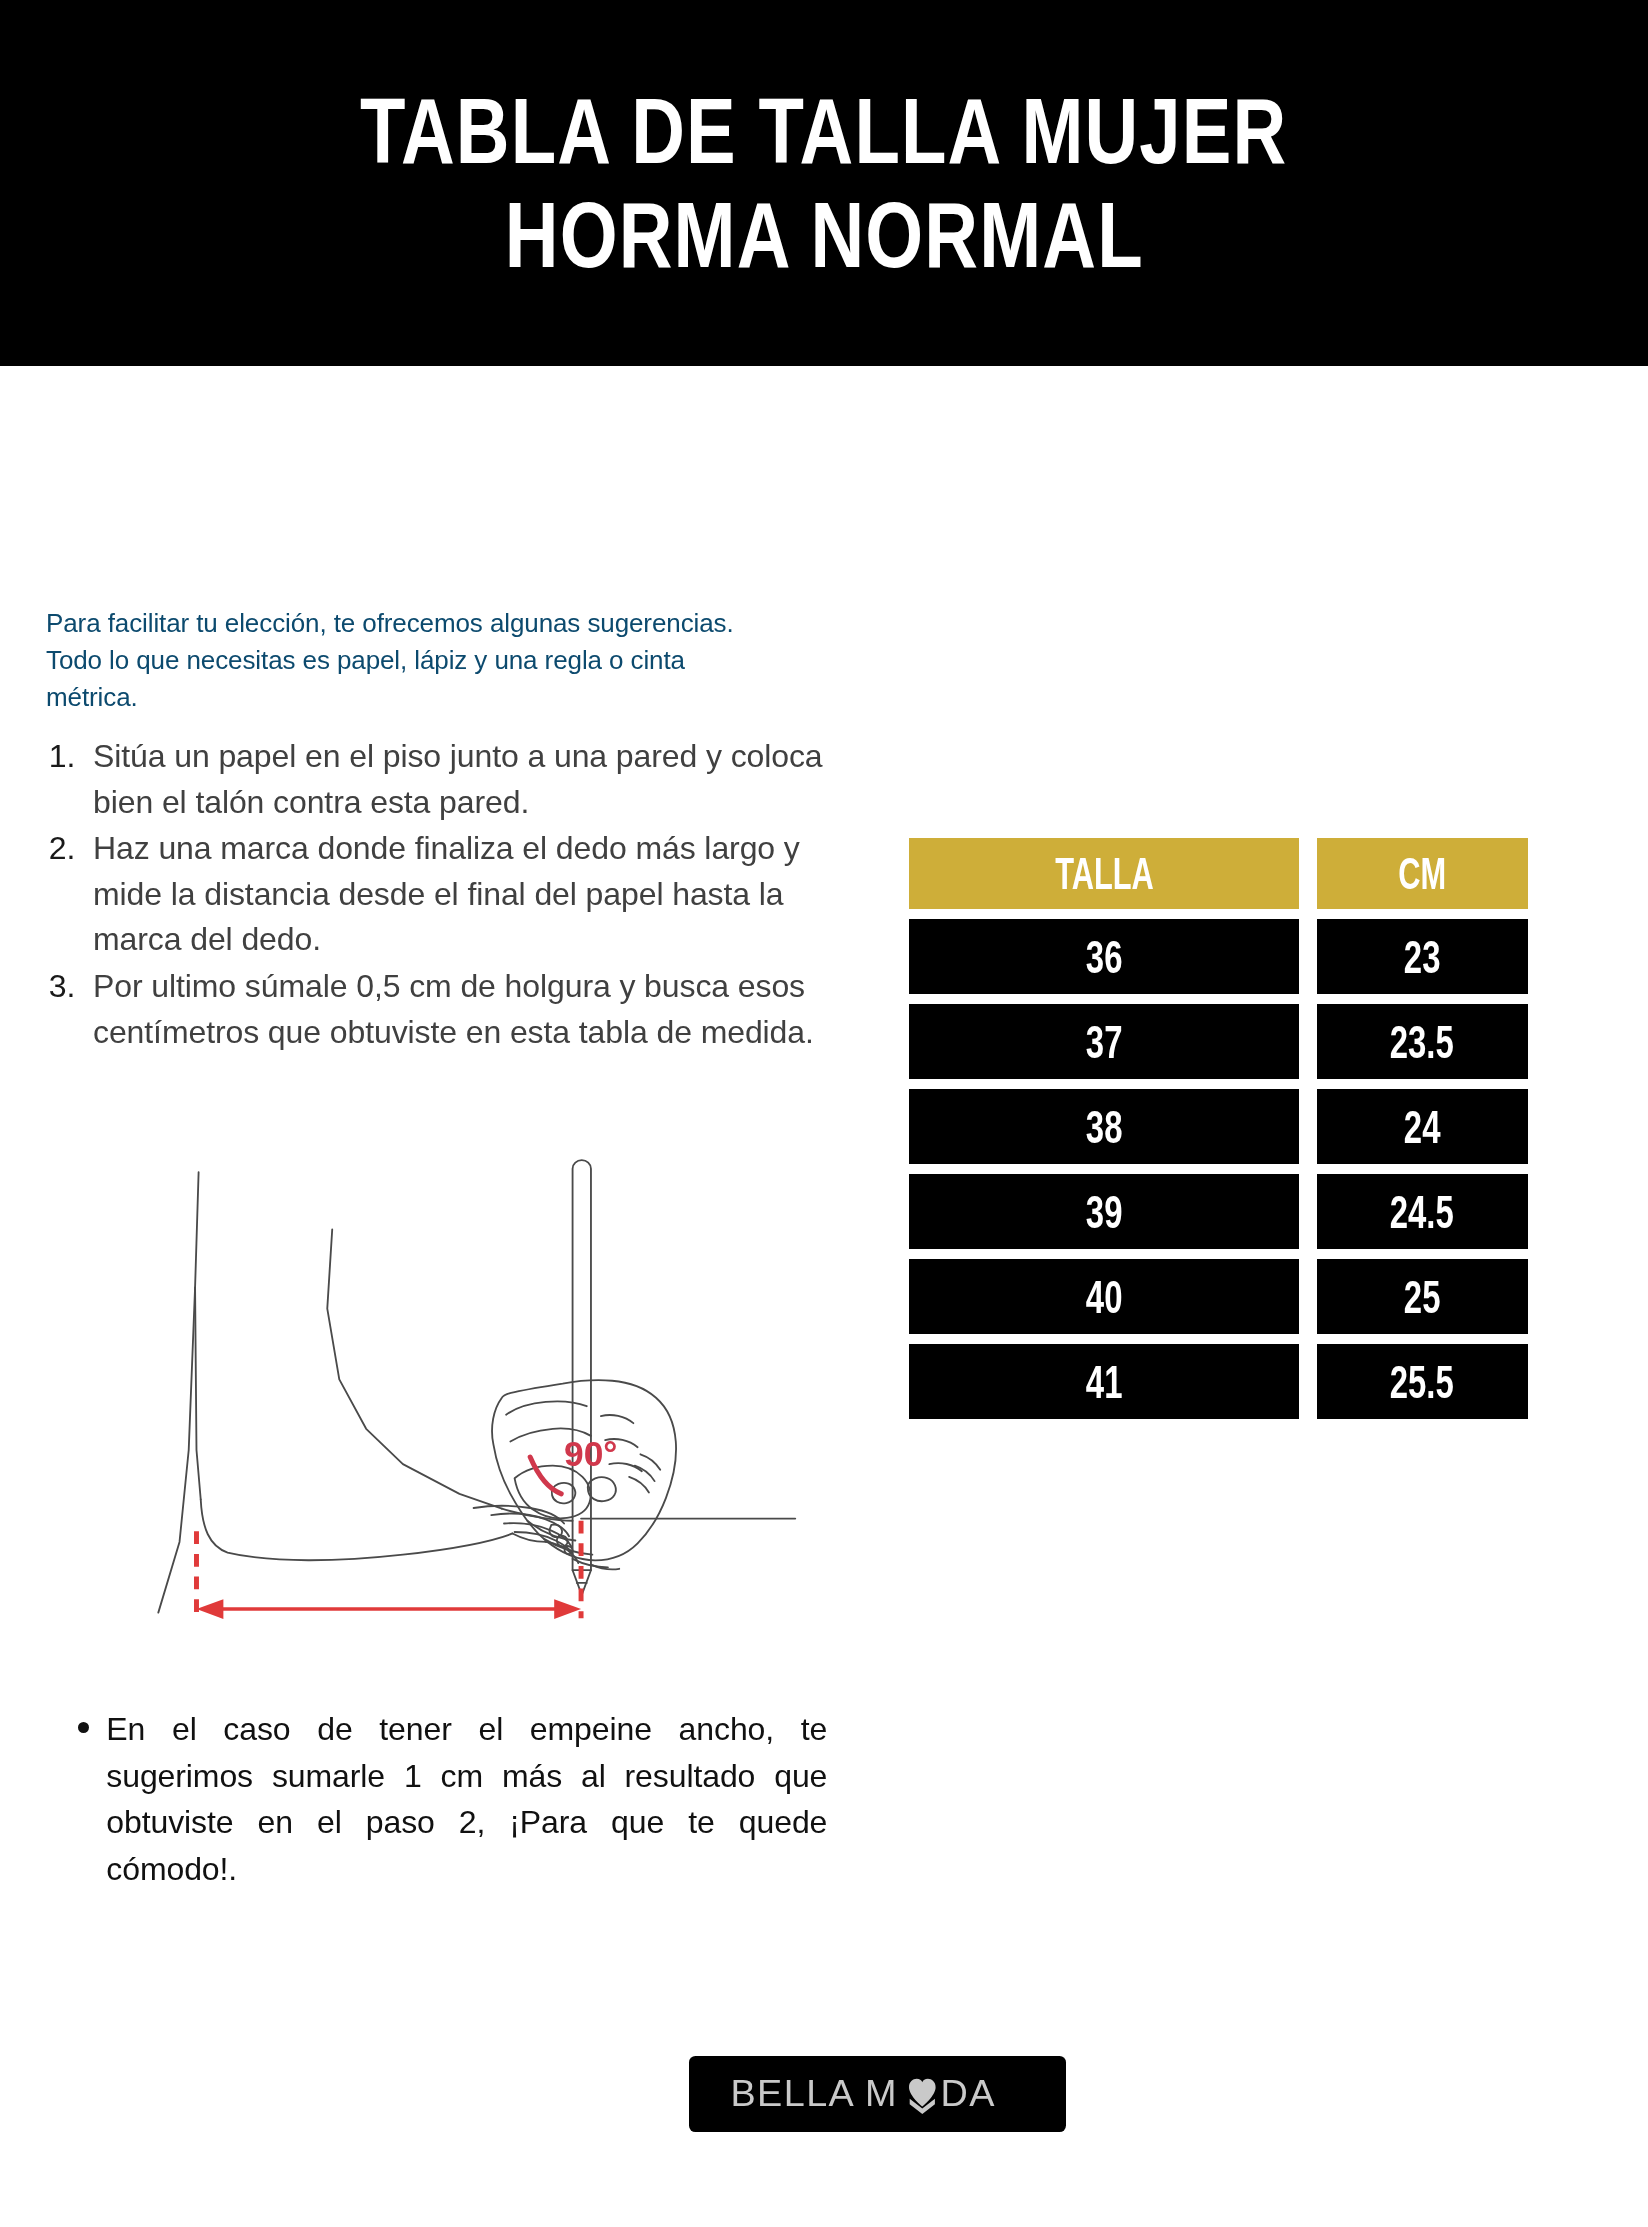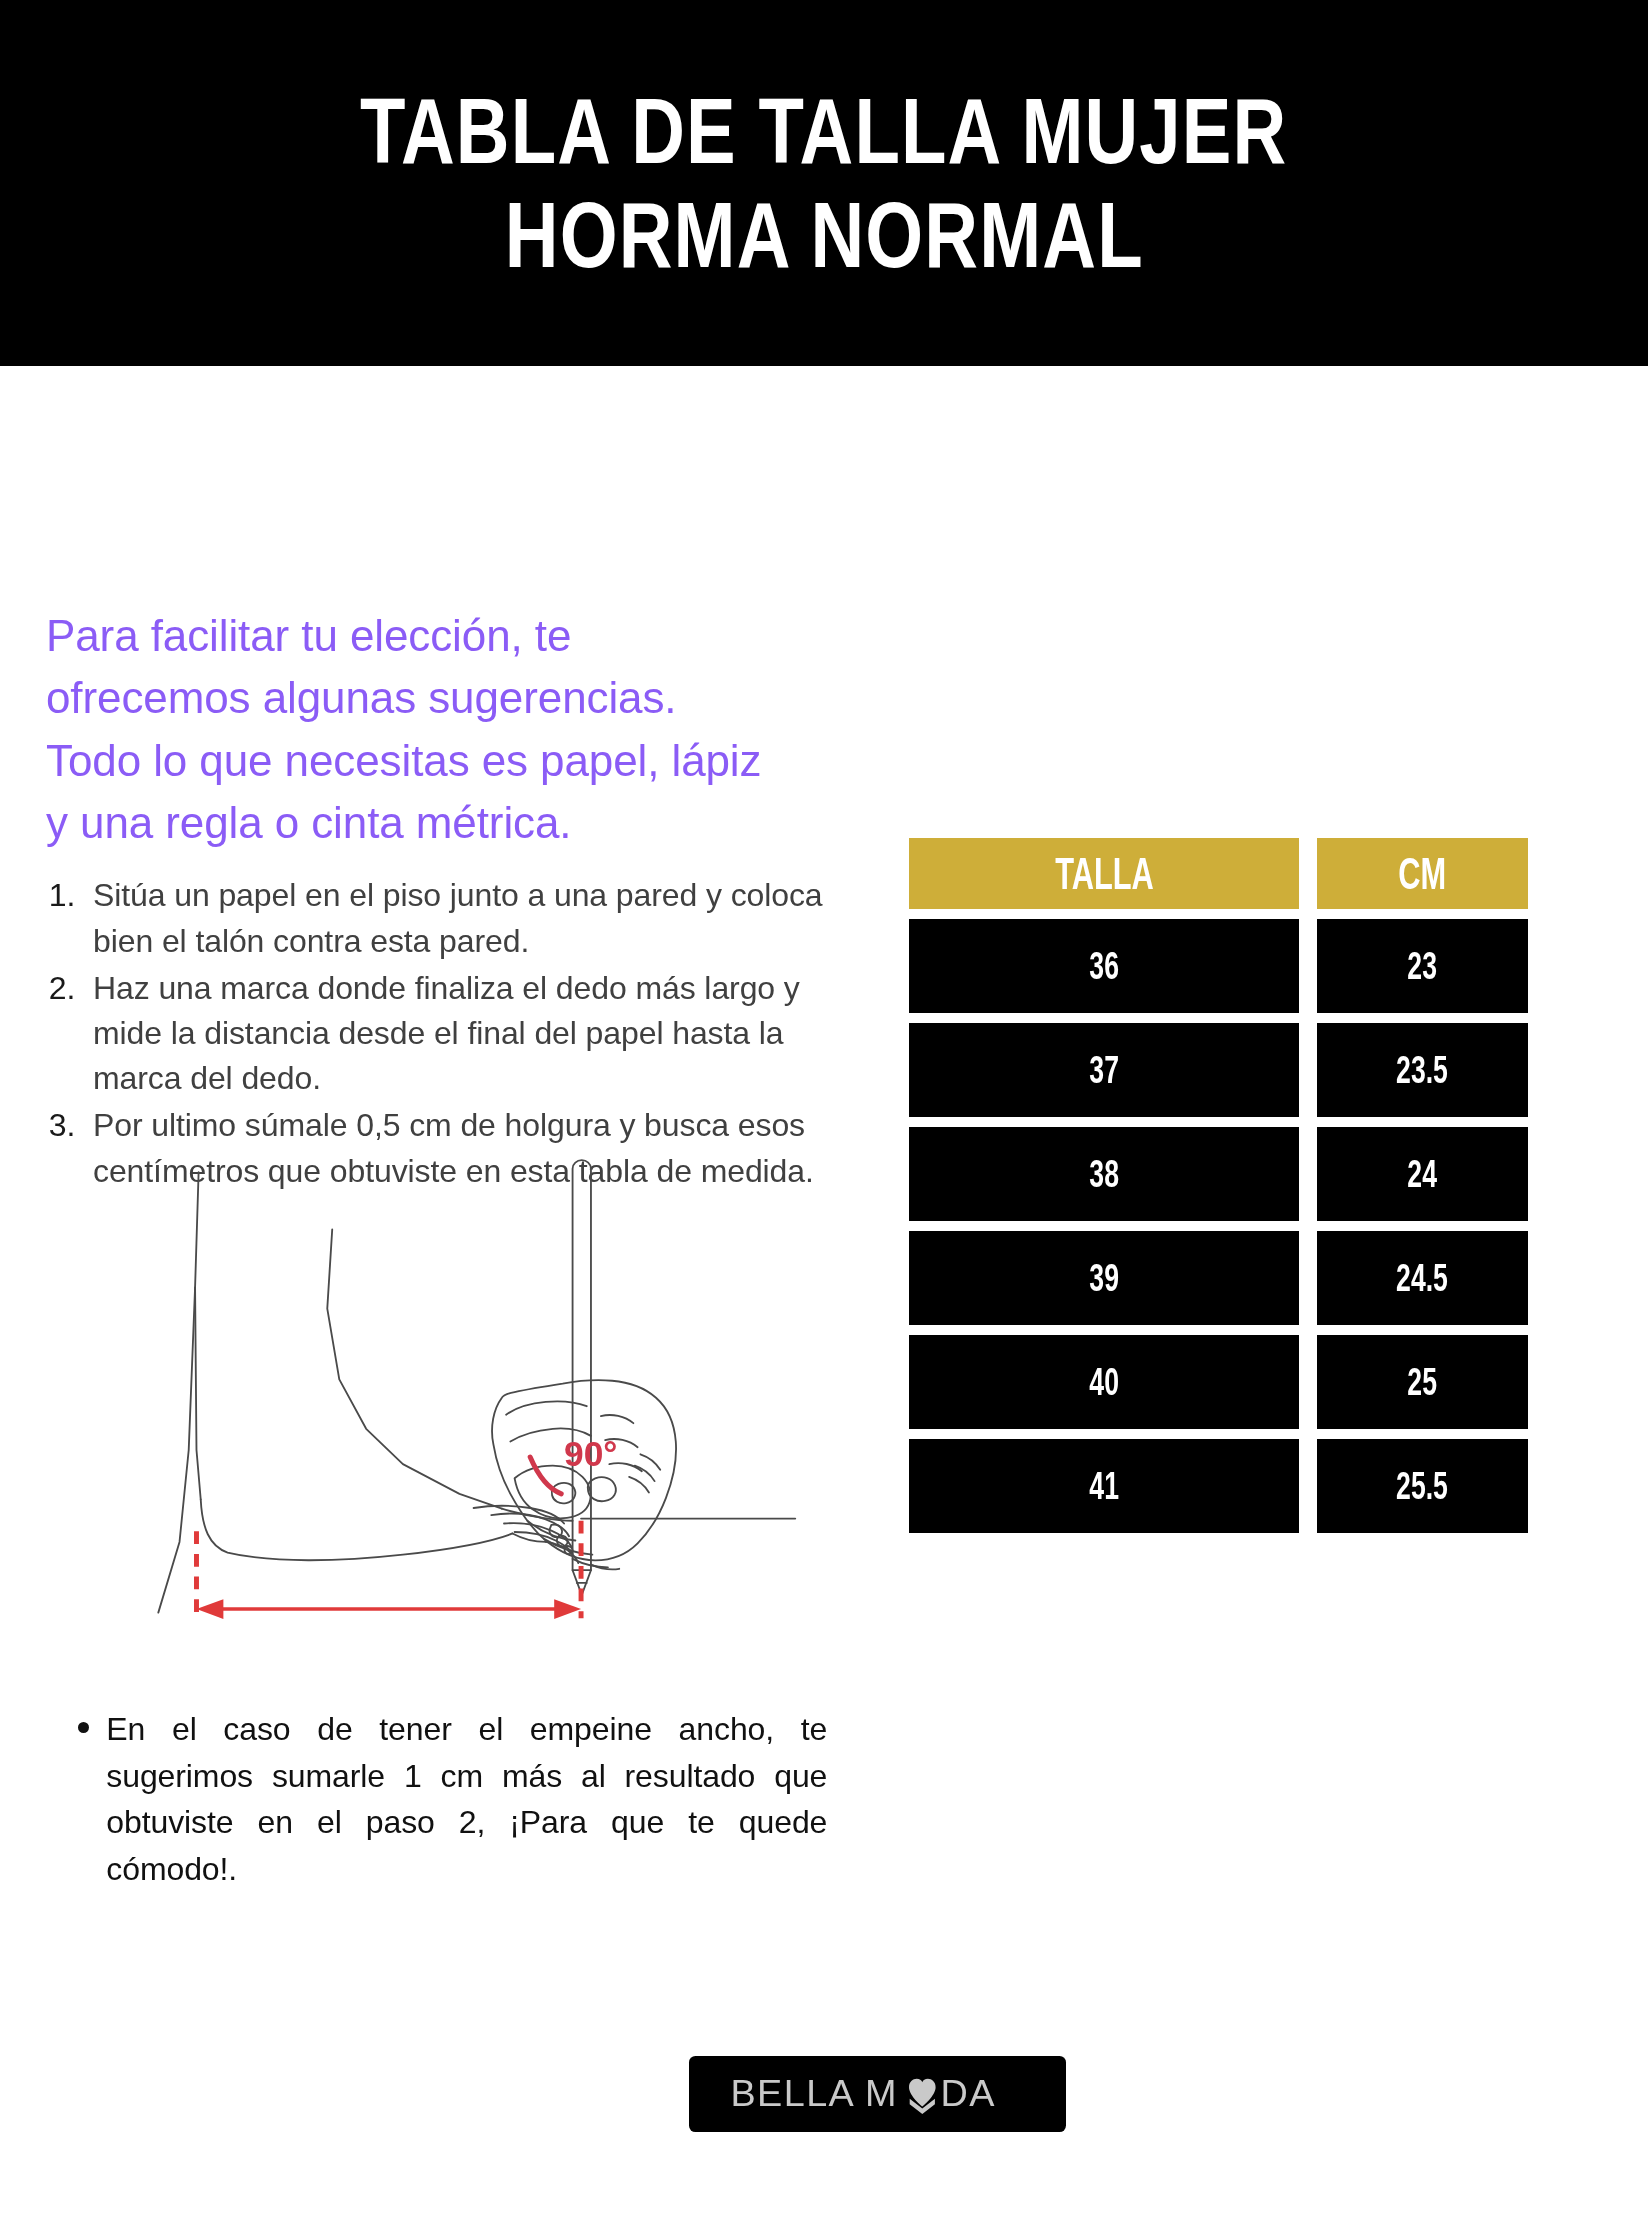--- a/index.html
+++ b/index.html
@@ -30,21 +30,21 @@
     text-align:center;
   }
   .title-line.l1{font-size:93px;}
   .title-line.l2{font-size:93px;}
 
   
   .left-col{
     position:absolute;left:46px;top:605px;width:813px;
   }
   .intro{
-    font-size:44px;line-height:1.42;color:#8b5cf6;
+    font-size:26px;line-height:1.42;color:#0c4a6e;
     letter-spacing:-0.1px;
     margin:0 0 18.4px 0;
     max-width:728px;
   }
   ol.steps{
     margin:0;padding:0;list-style:none;
     counter-reset:stepn;
   }
   ol.steps > li{
     position:relative;
@@ -87,22 +87,22 @@
     position:absolute;left:909px;top:838px;
     width:619px;
   }
   .tr{display:flex;margin-bottom:10px;}
   .tr:last-child{margin-bottom:0;}
   .cell{
     display:flex;align-items:center;justify-content:center;
     color:#ffffff;
     font-family:"Liberation Sans",sans-serif;
     font-weight:700;
-    font-size:38px;
-    height:94px;
+    font-size:47px;
+    height:75px;
     letter-spacing:0px;
   }
   .cell span{
     display:inline-block;
     transform:scaleX(0.70);
     transform-origin:center center;
     white-space:nowrap;
   }
   .cell.talla{width:390px;margin-right:17.7px;}
   .cell.cm{width:211px;}

